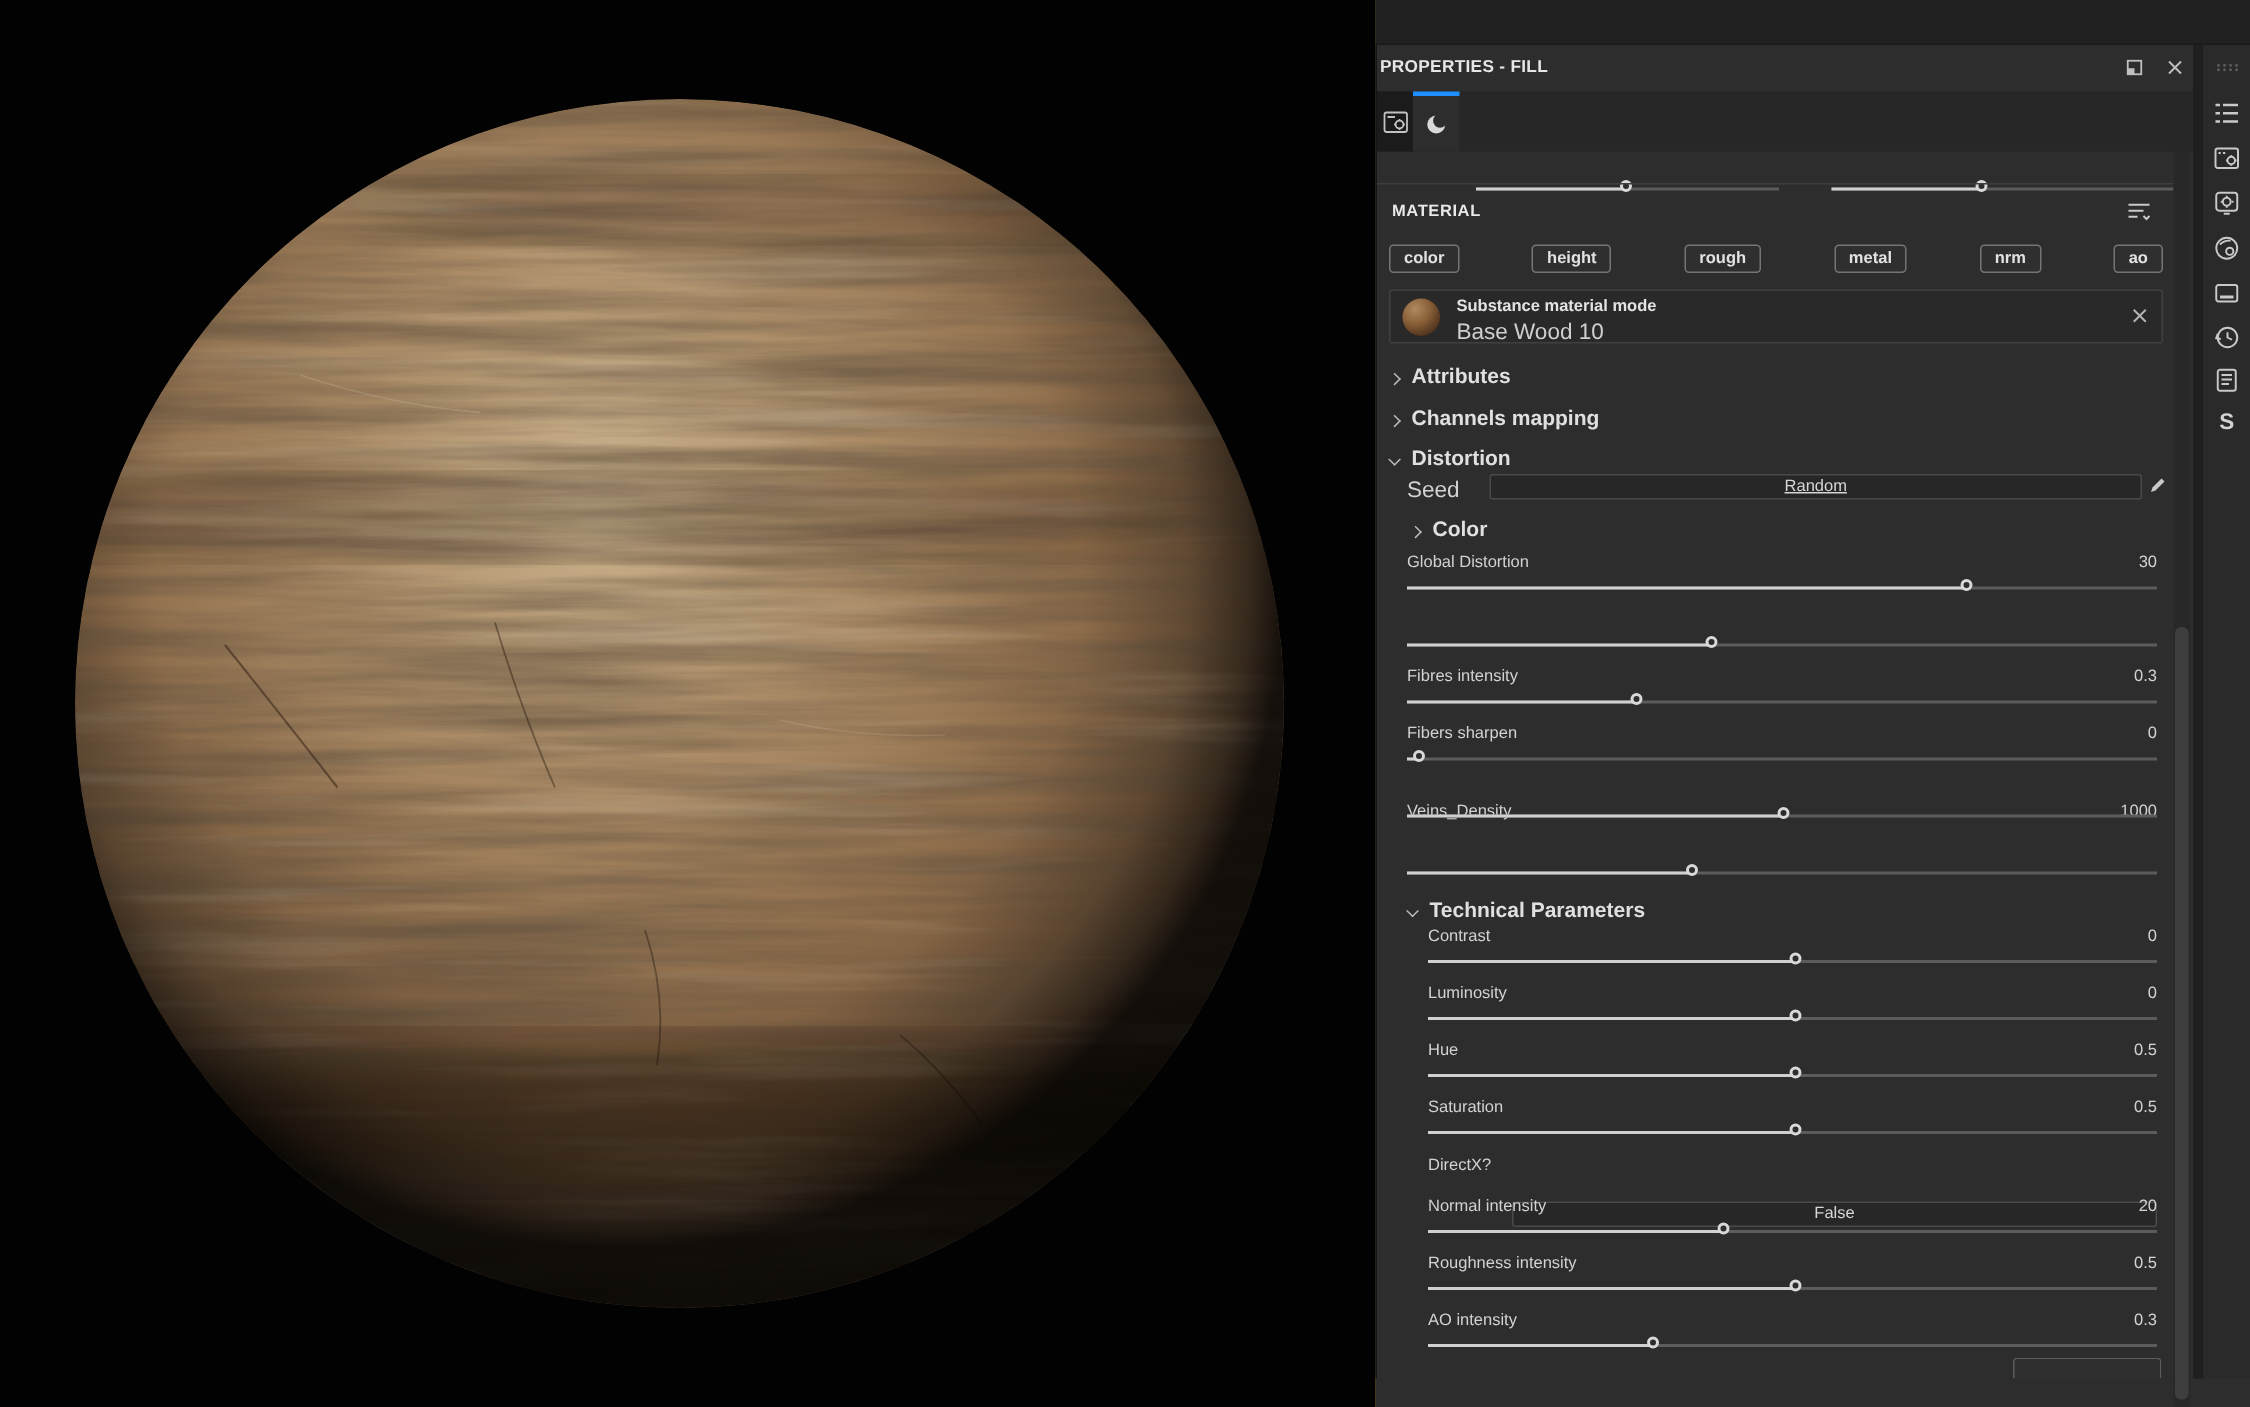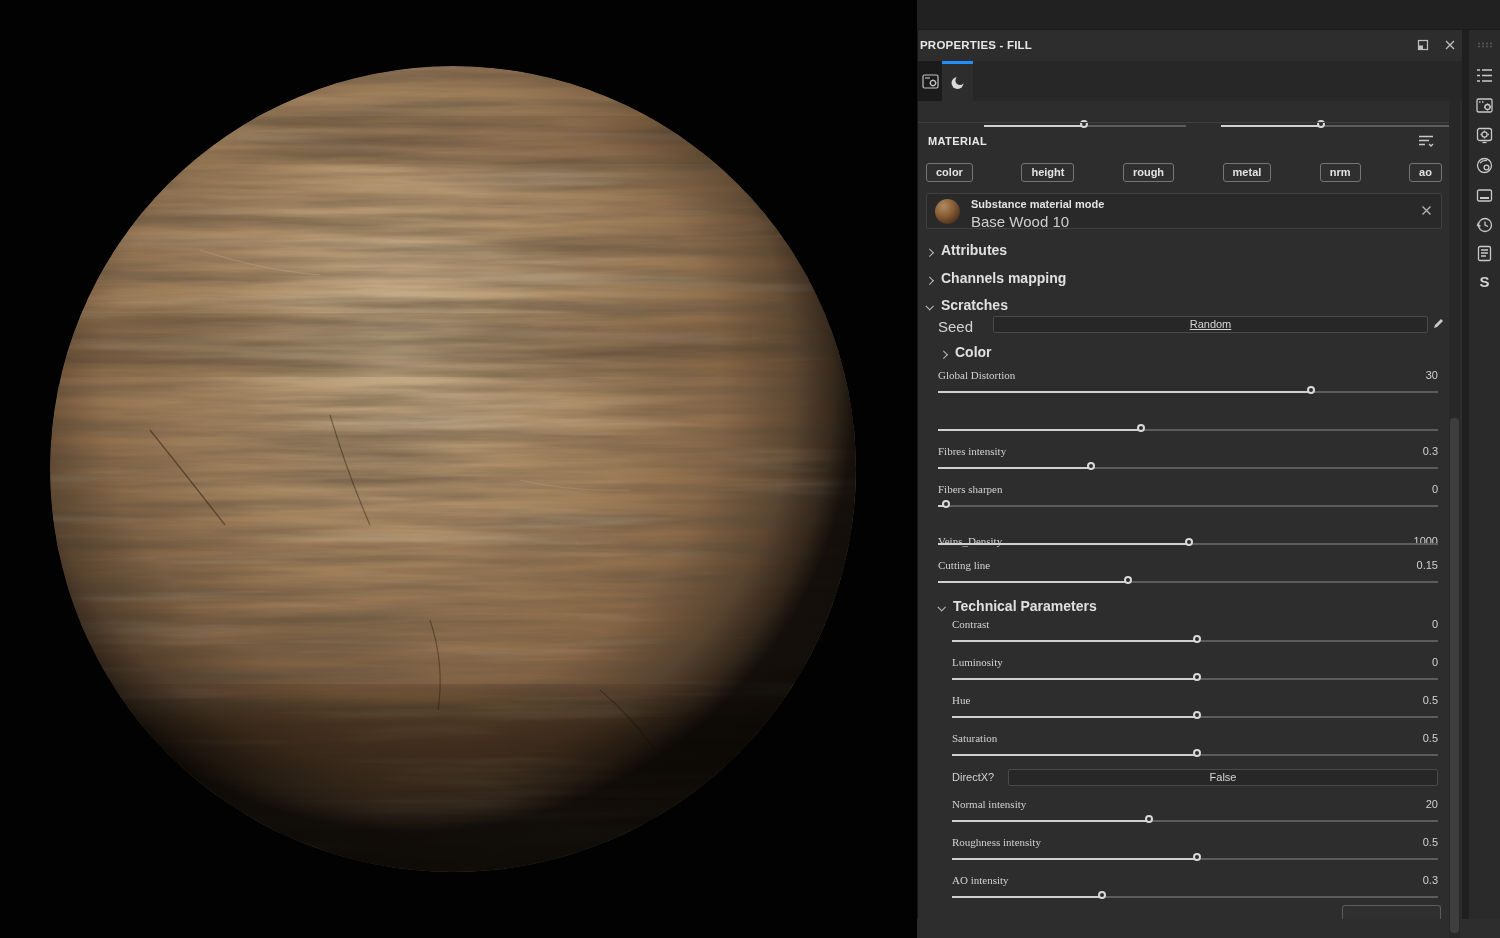--- a/index.html
+++ b/index.html
@@ -54,37 +54,37 @@
   #matmode .t1 { position:absolute; left:44px; top:4px;  font-size:11px; font-weight:bold; color:#e3e3e3; }
   #matmode .t2 { position:absolute; left:44px; top:19px; font-size:15px; color:#cfcfcf; }
   #matmode .x  { position:absolute; right:8px; top:10px; width:13px; height:13px; cursor:pointer; }
 
   .sec { position:absolute; left:8px; height:14px; font-size:14px; font-weight:bold; color:#e0e0e0; cursor:pointer; }
   .sec .cv { display:inline-block; width:6px; height:6px; border-right:1.6px solid #bcbcbc; border-bottom:1.6px solid #bcbcbc; margin-right:9px; }
   .cv.closed { transform:rotate(-45deg) translateY(1px); }
   .cv.open   { transform:rotate(45deg)  translateY(-1px); }
 
   .prow { position:absolute; left:20px; width:500px; height:13px; font-size:11px; color:#d2d2d2; }
-  .prow .plabel { float:left;font-family:Liberation Serif, serif; }
+  .prow .plabel { float:left; }
   .prow .pvalue { float:right; cursor:text; }
   .prow.tech, .slider.tech { left:34px; width:486px; }
 
   .slider { position:absolute; left:20px; width:500px; height:13px; cursor:pointer; }
   .slider .track { position:absolute; top:6px; left:0; right:0; height:2px; background:#5c5c5c; }
   .slider .fill  { position:absolute; top:6px; left:0; width:var(--f,0%); height:2px; background:#d0d0d0; }
   .slider .handle{ position:absolute; top:1px; left:var(--f,0%); width:8px; height:8px;
                    border:2px solid #d9d9d9; background:#2d2d2d; border-radius:50%; transform:translateX(-50%); }
 
   .wbtn { position:absolute; height:17px; background:#272727; border:1px solid #4a4a4a; border-radius:2px;
           font-size:11px; color:#d6d6d6; text-align:center; line-height:15px; cursor:pointer; }
   #seedlabel { position:absolute; left:20px; top:288px; font-size:15px; color:#d2d2d2; }
   #seedbtn  { left:75px;  top:286px; width:435px;text-decoration:underline; }
   #pencil   { position:absolute; left:514px; top:287px; width:13px; height:13px; cursor:pointer; }
   #dxlabel  { position:absolute; left:34px; top:741px; font-size:11px; color:#d2d2d2; }
-  #dxbtn    { left:90px; top:739px; width:430px; }
+  #dxbtn    { left:90px; top:771px; width:430px; }
 
   #cutbtn { position:absolute; left:424px; top:875px; width:99px; height:14px;
             background:#2f2f2f; border:1px solid #5c5c5c; border-radius:3px 3px 0 0; border-bottom:none; }
 
   
   #gapcol { position:absolute; left:545px; top:30px; width:7px; height:889px; background:#1f1f1f; }
   #iconstrip { position:absolute; left:552px; top:30px; width:31px; height:889px; background:#2a2a2a; }
   .strip-ic { position:absolute; left:7px; width:17px; height:17px; cursor:pointer; }
   #grip { position:absolute; left:8px; top:12px; width:15px; height:6px; }
   #slogo { position:absolute; left:7px; top:243px; width:17px; height:17px; font-size:15px; font-weight:bold;
@@ -227,21 +227,21 @@
         </svg>
       </div>
 
       <div class="sec" style="top:212px">
         <span class="cv closed"></span><span>Attributes</span>
       </div>
       <div class="sec" style="top:240px">
         <span class="cv closed"></span><span>Channels mapping</span>
       </div>
       <div class="sec" style="top:267px">
-        <span class="cv open"></span><span>Scratches</span>
+        <span class="cv open"></span><span>Distortion</span>
       </div>
 
       <span id="seedlabel">Seed</span>
       <div class="wbtn" id="seedbtn">Random</div>
       <svg id="pencil" viewBox="0 0 13 13">
         <path d="M2 11 L3 8 L9 2 L11 4 L5 10 Z" fill="#c9c9c9"></path>
       </svg>
 
       <div class="sec" style="left:22px; top:314px">
         <span class="cv closed"></span><span>Color</span>
@@ -286,24 +286,20 @@
       <div class="prow" style="top:505px">
         <span class="plabel">Veins_Density</span>
         <span class="pvalue">1000</span>
       </div>
       <div class="slider" style="top: 507px; --f: 50.2%;">
         <span class="track"></span>
           <span class="fill"></span>
           <span class="handle"></span>
       </div>
 
-      <div class="prow" style="top:529px">
-        <span class="plabel">Cutting line</span>
-        <span class="pvalue">0.15</span>
-      </div>
       <div class="slider" style="top: 545px; --f: 38%;">
         <span class="track"></span>
           <span class="fill"></span>
           <span class="handle"></span>
       </div>
 
       <div class="sec" style="left:20px; top:568px">
         <span class="cv open"></span><span>Technical Parameters</span>
       </div>
 

